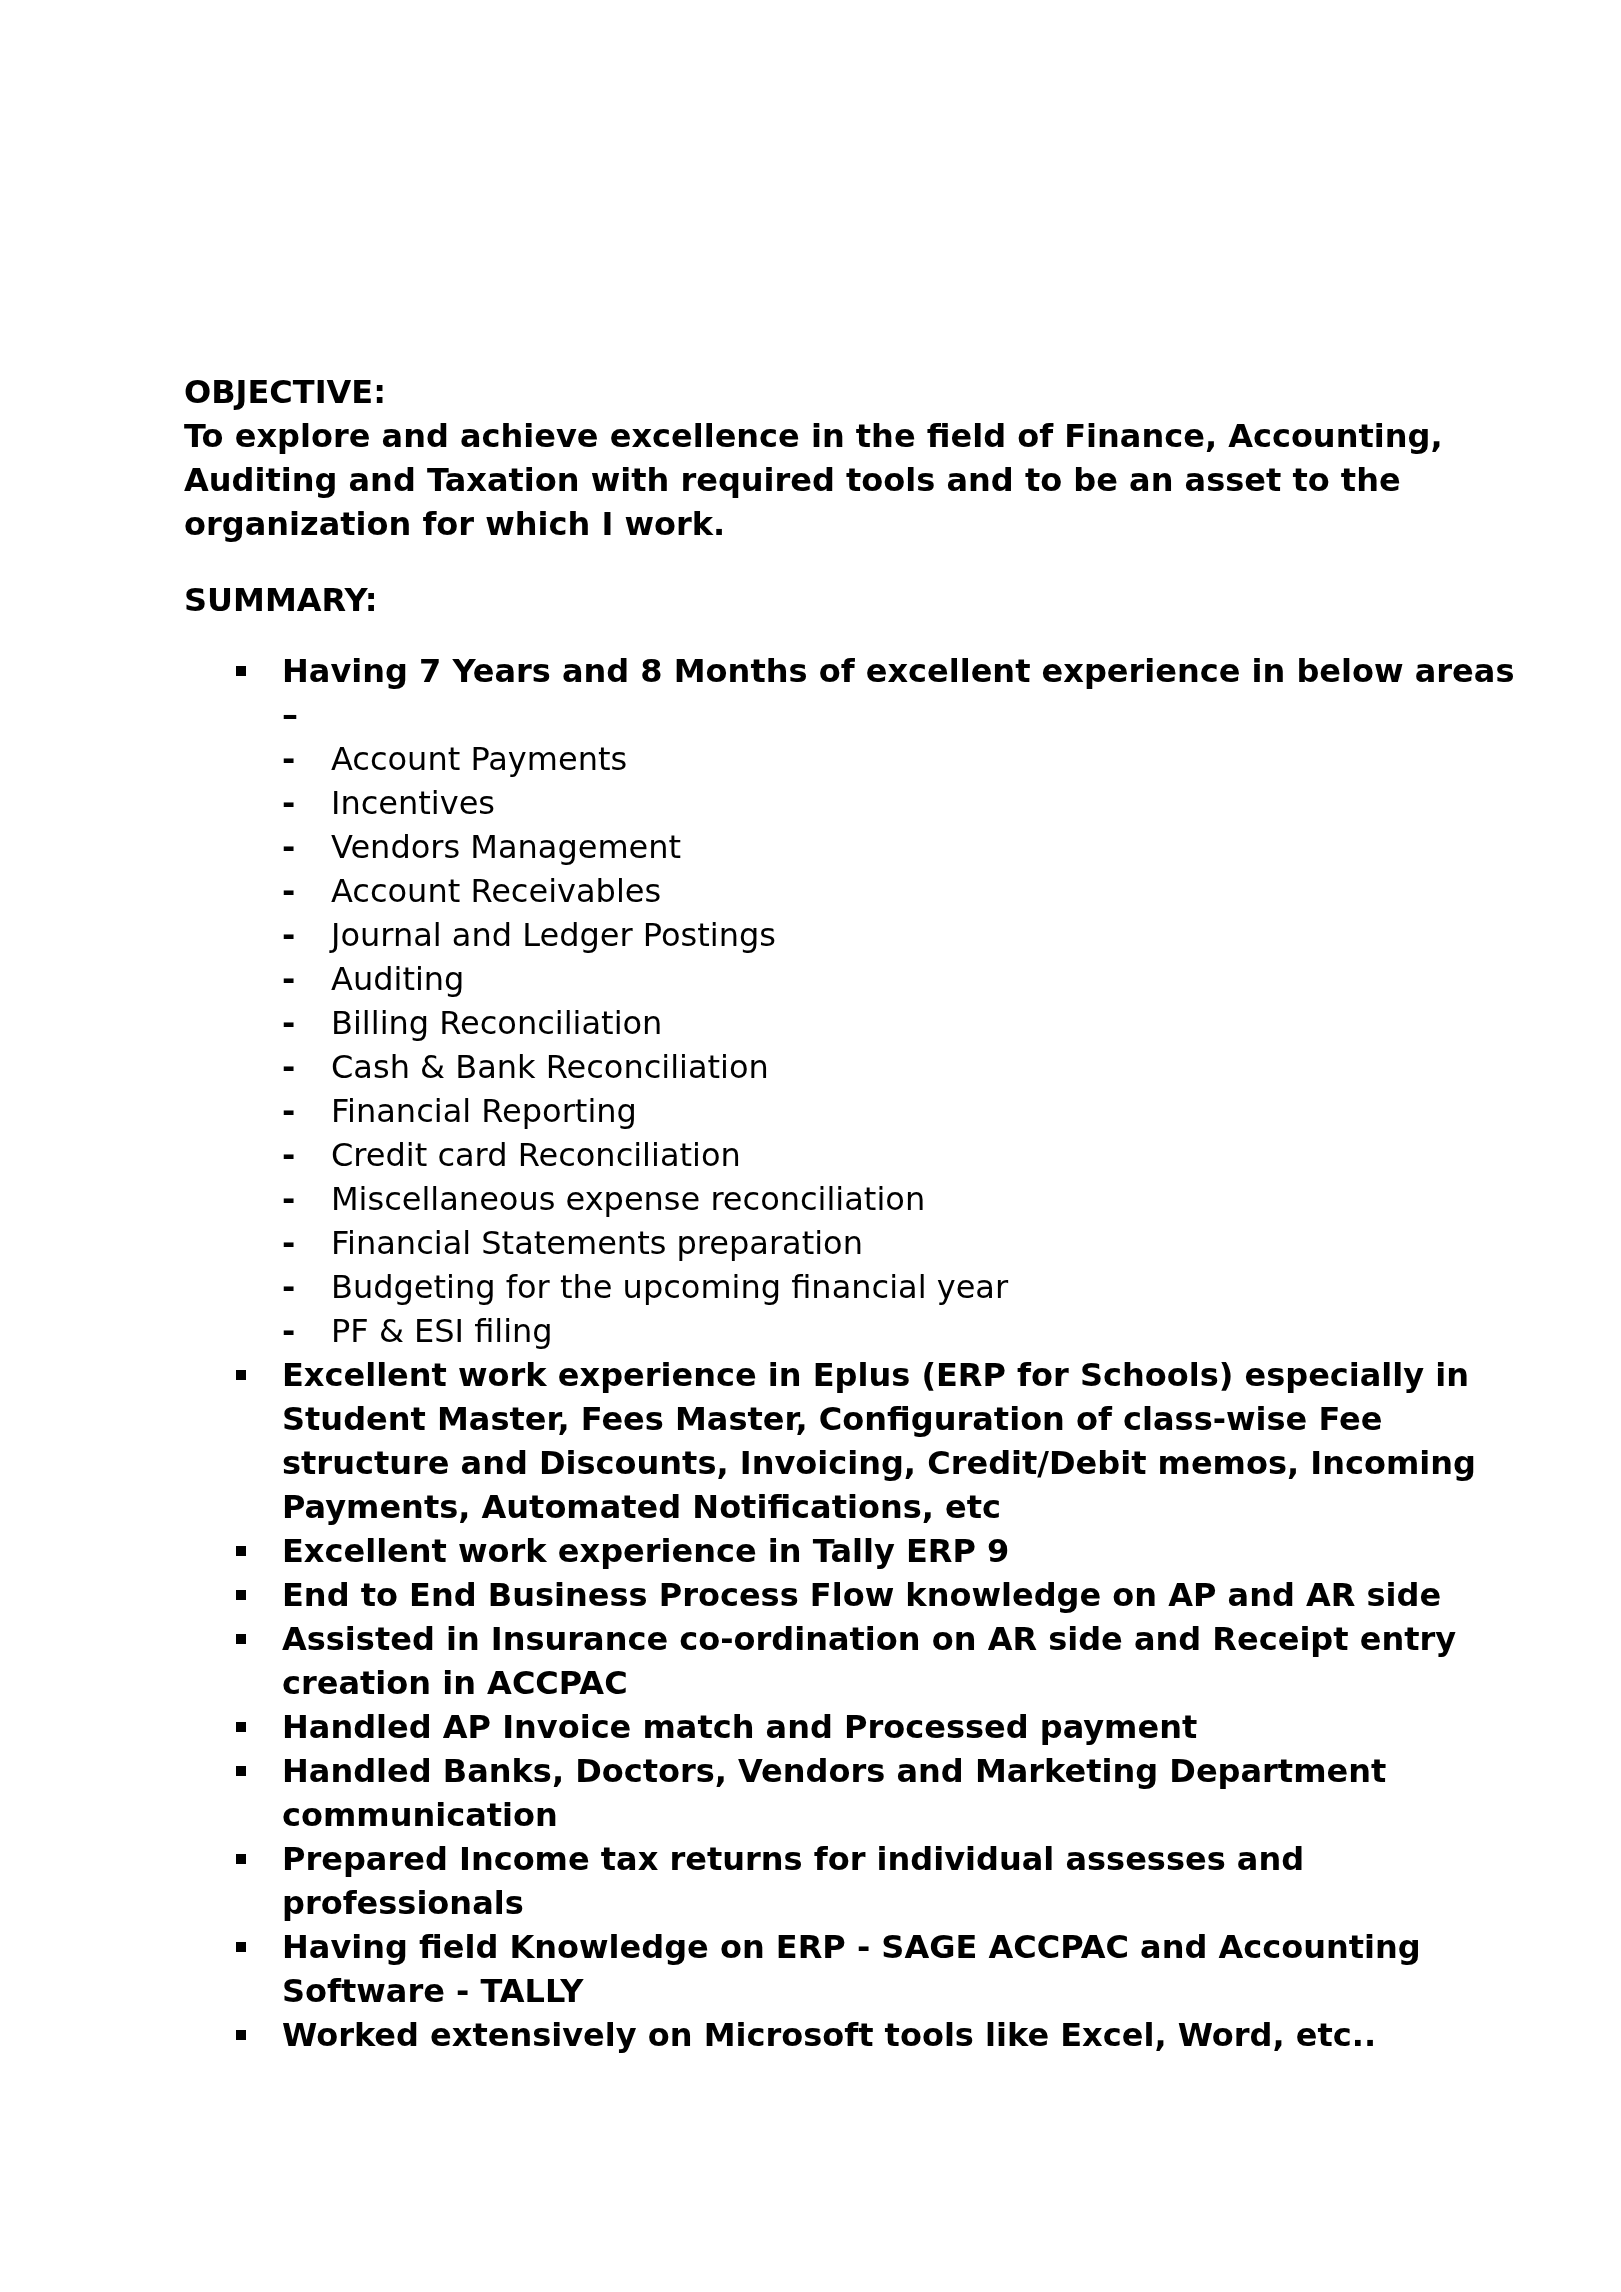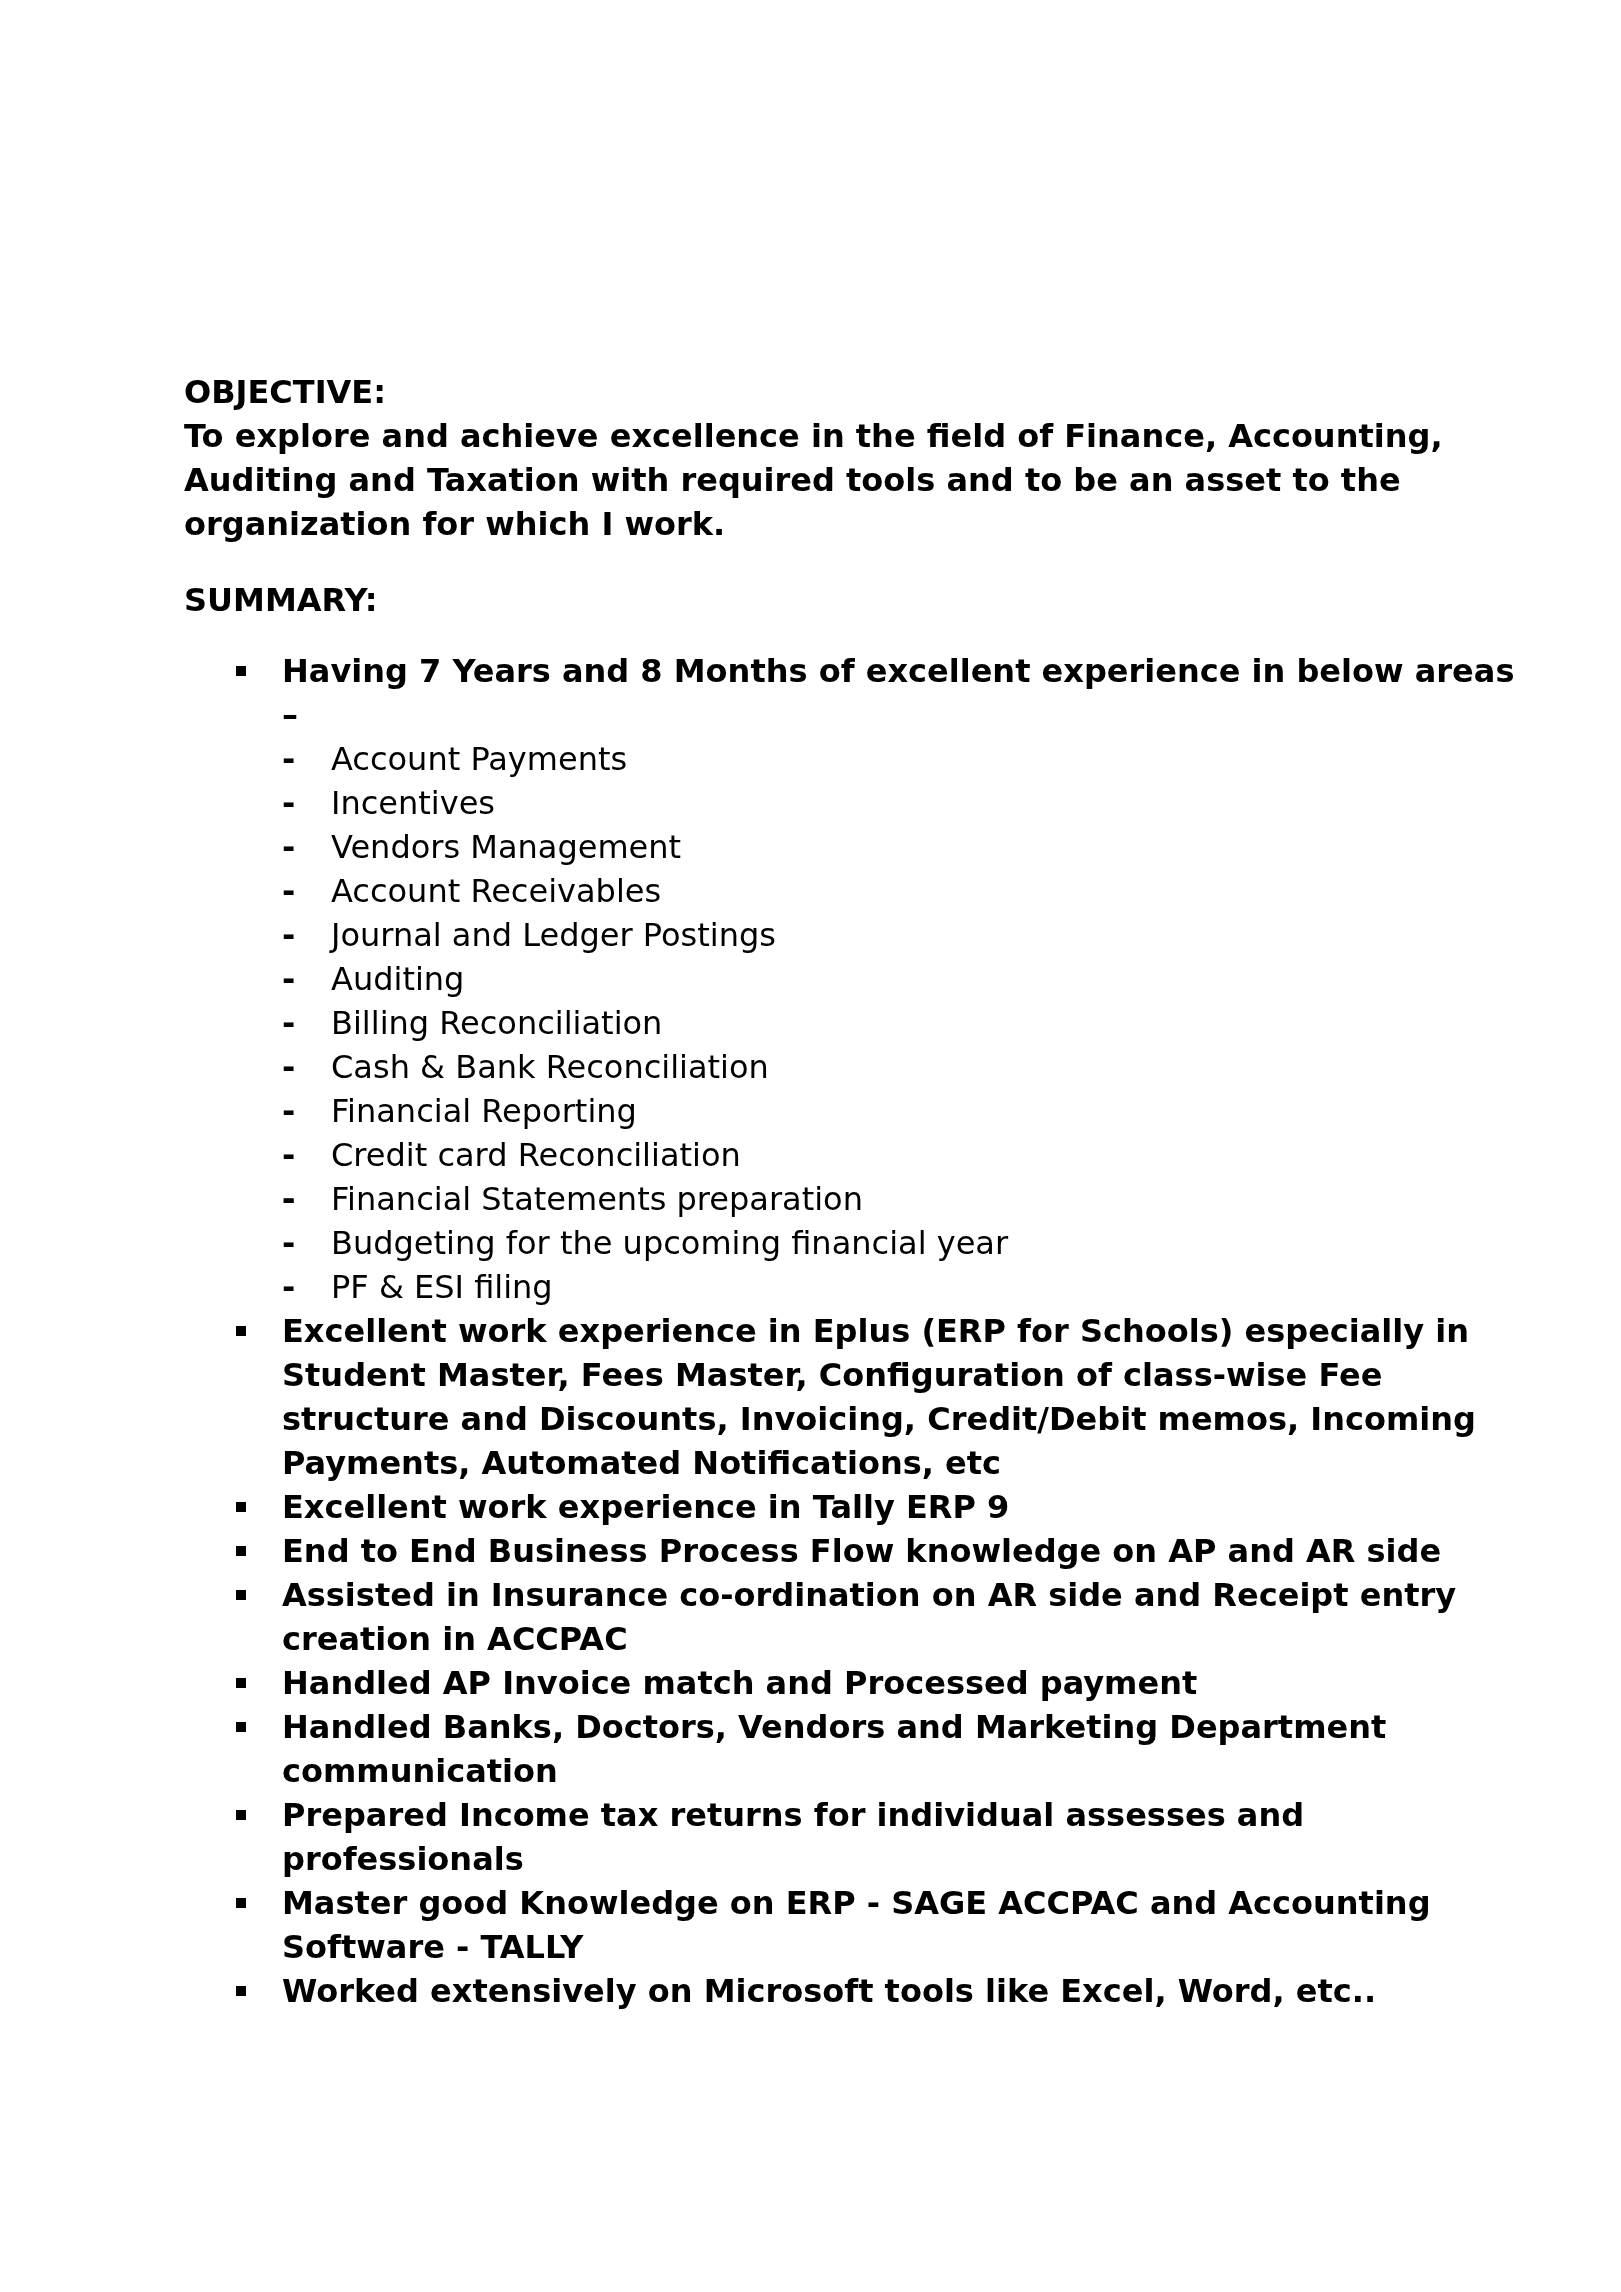--- a/index.html
+++ b/index.html
@@ -102,21 +102,21 @@
           <li class="sub-item"><span class="dash">-</span><span>Account Payments</span></li>
           <li class="sub-item"><span class="dash">-</span><span>Incentives</span></li>
           <li class="sub-item"><span class="dash">-</span><span>Vendors Management</span></li>
           <li class="sub-item"><span class="dash">-</span><span>Account Receivables</span></li>
           <li class="sub-item"><span class="dash">-</span><span>Journal and Ledger Postings</span></li>
           <li class="sub-item"><span class="dash">-</span><span>Auditing</span></li>
           <li class="sub-item"><span class="dash">-</span><span>Billing Reconciliation</span></li>
           <li class="sub-item"><span class="dash">-</span><span>Cash &amp; Bank Reconciliation</span></li>
           <li class="sub-item"><span class="dash">-</span><span>Financial Reporting</span></li>
           <li class="sub-item"><span class="dash">-</span><span>Credit card Reconciliation</span></li>
-          <li class="sub-item"><span class="dash">-</span></li>
+          <li class="sub-item"><span class="dash">-</span><span>Miscellaneous expense reconciliation</span></li>
           <li class="sub-item"><span class="dash">-</span><span>Financial Statements preparation</span></li>
           <li class="sub-item"><span class="dash">-</span><span>Budgeting for the upcoming financial year</span></li>
           <li class="sub-item"><span class="dash">-</span><span>PF &amp; ESI filing</span></li>
         </ul>
       </li>
 
       <li class="main-item">
         <span class="bullet-square"></span>
         <span class="line">Excellent work experience in Eplus (ERP for Schools) especially in</span>
         <span class="line">Student Master, Fees Master, Configuration of class-wise Fee</span>
@@ -153,21 +153,21 @@
 
 
       <li class="main-item">
         <span class="bullet-square"></span>
         <span class="line">Prepared Income tax returns for individual assesses and</span>
         <span class="line">professionals</span>
       </li>
 
       <li class="main-item">
         <span class="bullet-square"></span>
-        <span class="line">Master good Knowledge on ERP -  SAGE ACCPAC and Accounting</span>
+        <span class="line">Having field Knowledge on ERP -  SAGE ACCPAC and Accounting</span>
         <span class="line">Software - TALLY</span>
       </li>
 
       <li class="main-item">
         <span class="bullet-square"></span>
         <span class="line">Worked extensively on Microsoft tools like Excel, Word, etc..</span>
       </li>
 
     </ul>
   </section>

